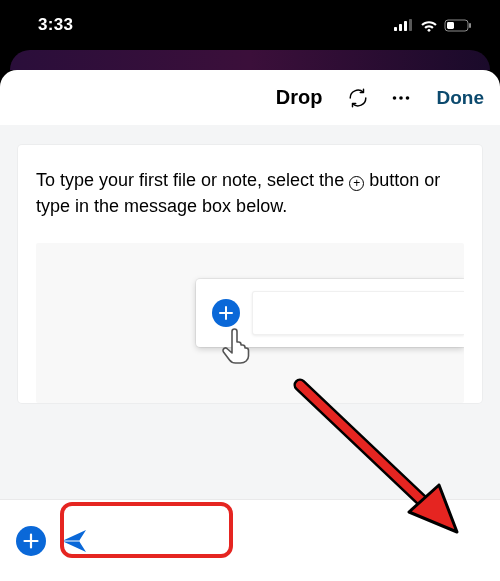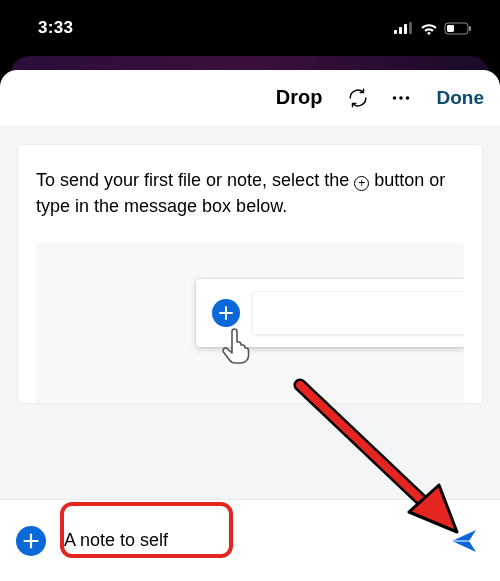--- a/index.html
+++ b/index.html
@@ -5,21 +5,21 @@
     * { margin: 0; padding: 0; box-sizing: border-box; }
     body {
       width: 500px;
       height: 581px;
       background: #000;
       font-family: -apple-system, BlinkMacSystemFont, "Segoe UI", Helvetica, Arial, sans-serif;
       overflow: hidden;
       position: relative;
     }
     .status-bar {
-      height: 56px;
+      height: 50px;
       background: #000;
       color: #fff;
       display: flex;
       justify-content: space-between;
       align-items: center;
       padding: 0 28px 0 38px;
     }
     .status-time { font-size: 17px; font-weight: 600; letter-spacing: 0.3px; }
     .status-icons { display: flex; align-items: center; gap: 6px; }
     .peek {
@@ -226,21 +226,21 @@
           <circle cx="12" cy="12" r="1.8" fill="#000"></circle>
           <circle cx="18.5" cy="12" r="1.8" fill="#000"></circle>
         </svg>
     </div>
     <div class="done">Done</div>
   </div>
 
   <div class="body-area">
     <div class="card">
       <p class="instr-text">
-        <span>To send your first file or note, select the </span><span class="plus-inline">+</span><span> button or type in the message box below.</span>
+        <span>To type your first file or note, select the </span><span class="plus-inline">+</span><span> button or type in the message box below.</span>
       </p>
       <div class="illus">
         <div class="mini-bar">
           <div class="mini-plus">
             <svg width="14" height="14" viewBox="0 0 14 14">
                 <path d="M7 1v12M1 7h12" stroke="#fff" stroke-width="2" stroke-linecap="round"></path>
               </svg>
           </div>
           <div class="mini-input"></div>
         </div>
@@ -251,23 +251,20 @@
     </div>
     <div class="spacer-flex"></div>
   </div>
 
   <div class="compose-bar">
     <div class="compose-plus">
       <svg width="16" height="16" viewBox="0 0 16 16">
           <path d="M8 1.5v13M1.5 8h13" stroke="#fff" stroke-width="2.2" stroke-linecap="round"></path>
         </svg>
     </div>
-    <div class="compose-input">
-      <span class="compose-placeholder">A note to self</span>
-    </div>
     <div class="compose-send">
       <svg width="30" height="30" viewBox="0 0 30 30">
           <path d="M3 15 L27 4 L20 15 L27 26 Z" fill="#0a68d8"></path>
           <path d="M3 15 L20 15" stroke="#fff" stroke-width="1"></path>
         </svg>
     </div>
   </div>
 </div>
 
 <div class="red-box"></div>

